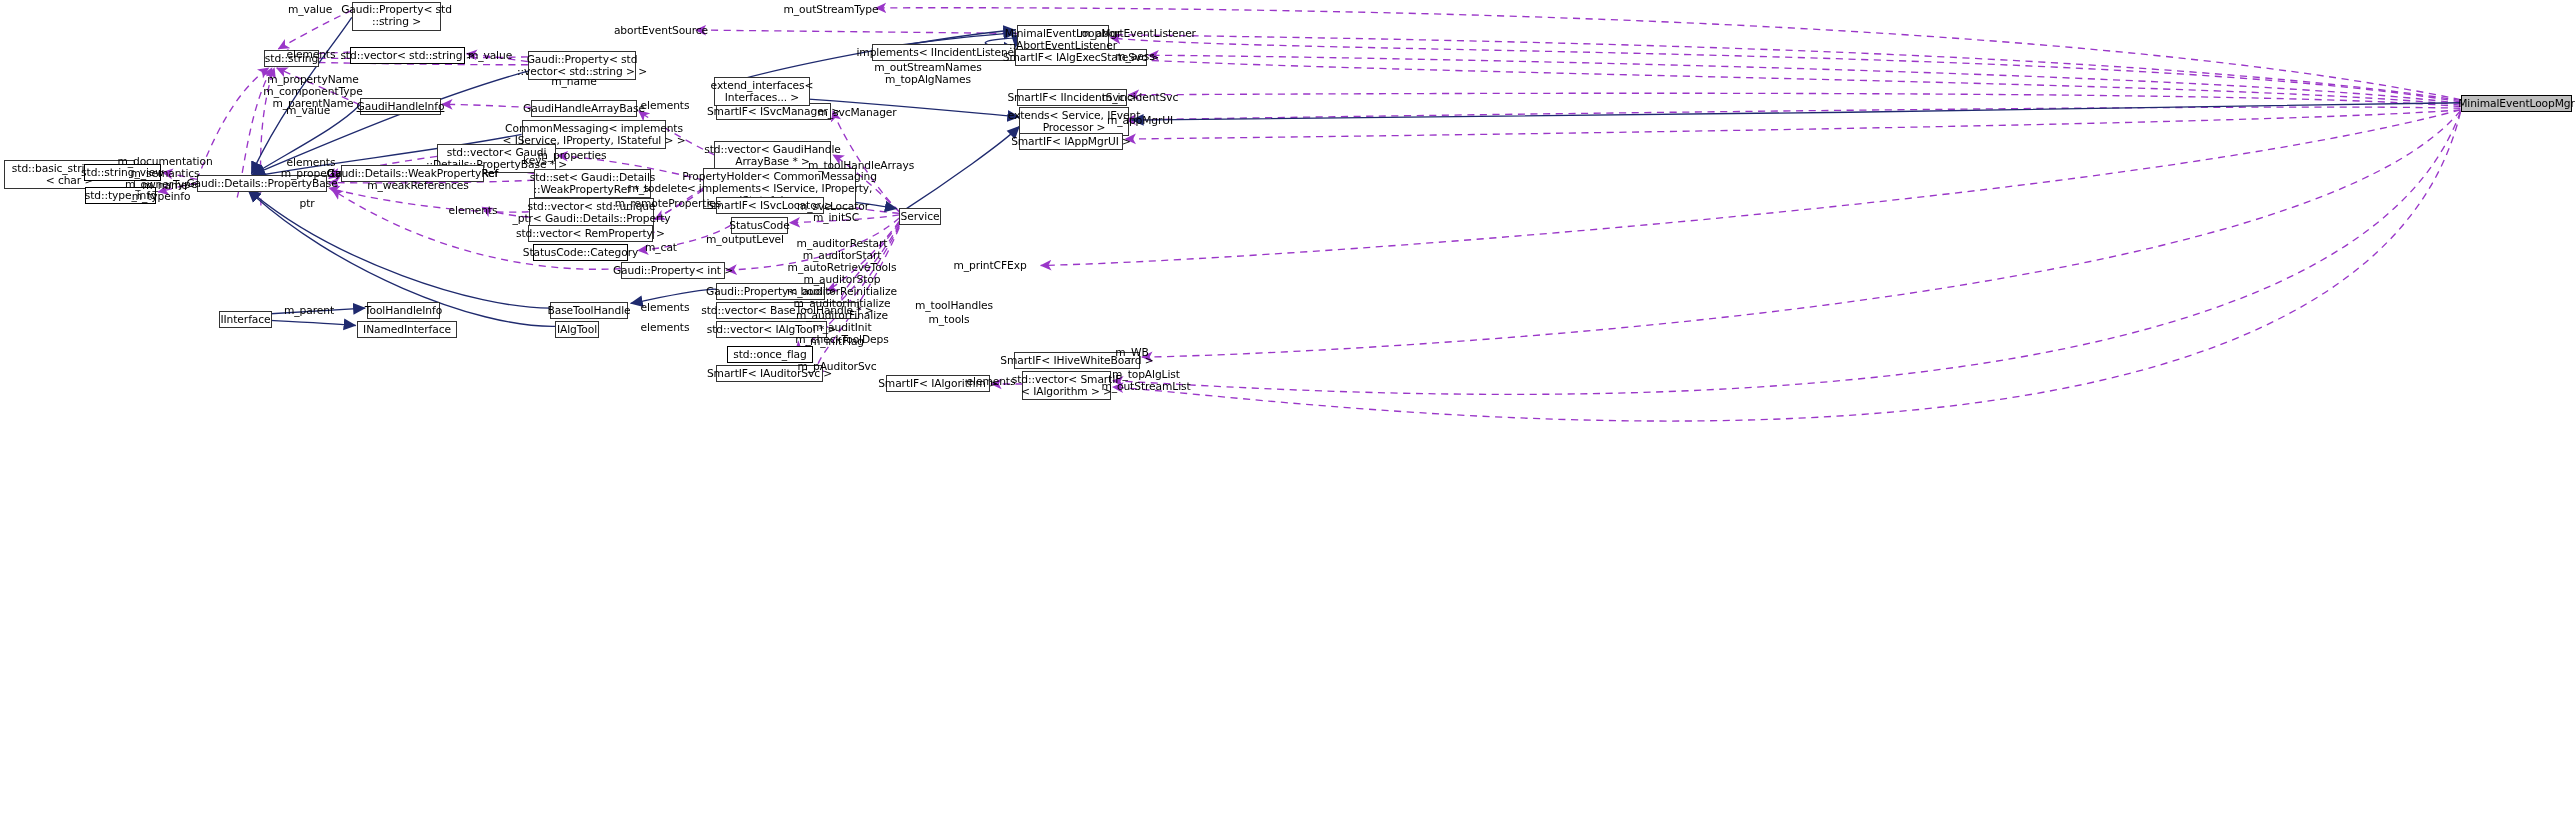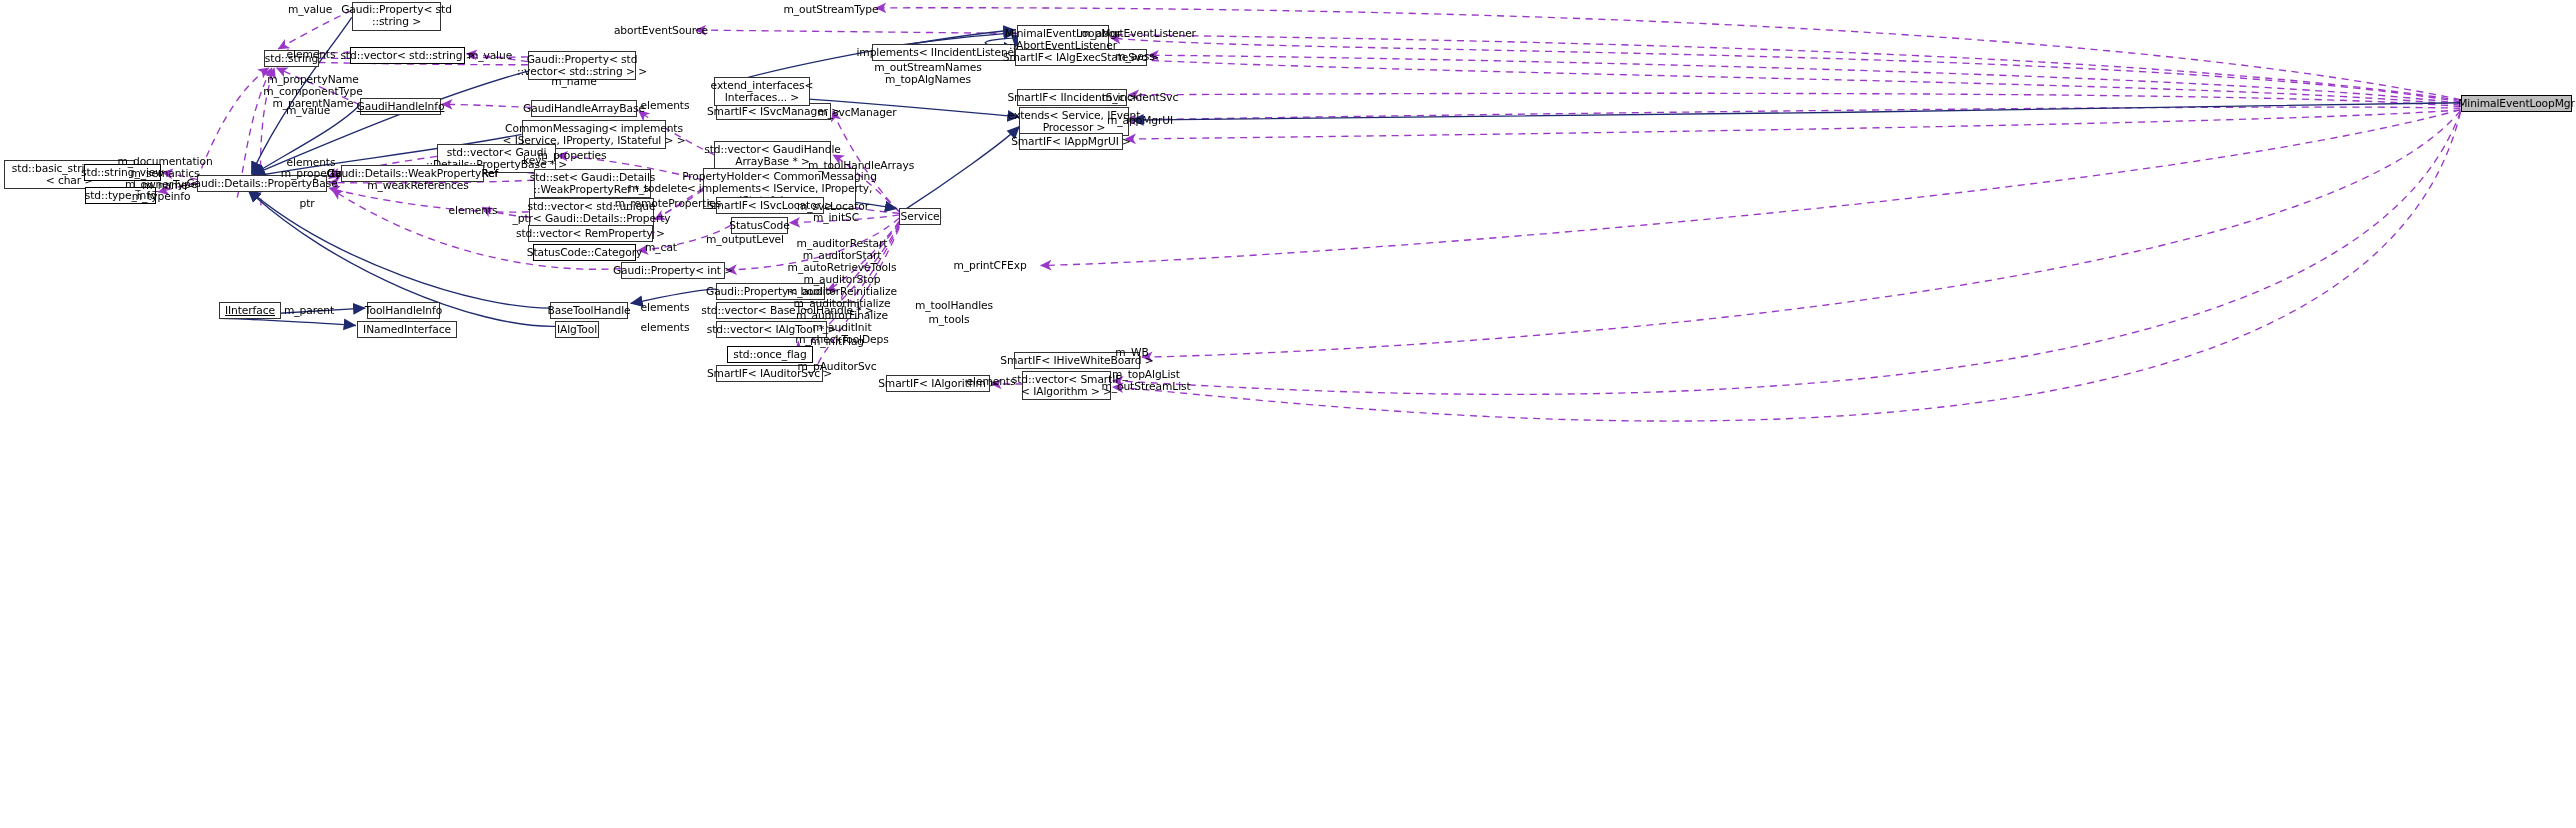--- a/index.html
+++ b/index.html
@@ -178,28 +178,28 @@
 &lt; IService, IProperty, IStateful &gt; &gt;</div>
       <div class="node thick" style="left: 437px; top: 144px; width: 119px; min-height: 26px;">std::vector&lt; Gaudi
 ::Details::PropertyBase * &gt;</div>
       <div class="node thick" style="left: 341px; top: 165px; width: 143px; min-height: 15px;">Gaudi::Details::WeakPropertyRef</div>
       <div class="node thick" style="left: 534px; top: 169px; width: 117px; min-height: 26px;">std::set&lt; Gaudi::Details
 ::WeakPropertyRef * &gt;</div>
       <div class="node thick" style="left: 529px; top: 198px; width: 125px; min-height: 35px;">std::vector&lt; std::unique
 _ptr&lt; Gaudi::Details::Property
 Base &gt; &gt;</div>
       <div class="node thick" style="left: 528px; top: 225px; width: 125px; min-height: 15px;">std::vector&lt; RemProperty &gt;</div>
-      <div class="node" style="left: 533px; top: 244px; width: 103px; min-height: 15px;">StatusCode::Category</div>
+      <div class="node" style="left: 533px; top: 244px; width: 95px; min-height: 15px;">StatusCode::Category</div>
       <div class="node thick" style="left: 341px; top: 165px; width: 143px; min-height: 15px;">Gaudi::Details::WeakPropertyRef</div>
       <div class="node thick" style="left: 621px; top: 262px; width: 104px; min-height: 15px;">Gaudi::Property&lt; int &gt;</div>
       <div class="node thick" style="left: 716px; top: 283px; width: 109px; min-height: 15px;">Gaudi::Property&lt; bool &gt;</div>
       <div class="node thick" style="left: 367px; top: 302px; width: 73px; min-height: 15px;">ToolHandleInfo</div>
       <div class="node thick" style="left: 550px; top: 302px; width: 78px; min-height: 15px;">BaseToolHandle</div>
       <div class="node thick" style="left: 716px; top: 302px; width: 143px; min-height: 15px;">std::vector&lt; BaseToolHandle * &gt;</div>
-      <div class="node thick" style="left: 219px; top: 302px; width: 62px; min-height: 15px; text-decoration: underline;">IInterface</div>
+      <div class="node thick" style="left: 219px; top: 311px; width: 53px; min-height: 15px;">IInterface</div>
       <div class="node thick" style="left: 357px; top: 321px; width: 100px; min-height: 15px;">INamedInterface</div>
       <div class="node thick" style="left: 555px; top: 321px; width: 44px; min-height: 15px;">IAlgTool</div>
       <div class="node thick" style="left: 716px; top: 321px; width: 111px; min-height: 15px;">std::vector&lt; IAlgTool * &gt;</div>
       <div class="node" style="left: 727px; top: 346px; width: 86px; min-height: 15px;">std::once_flag</div>
       <div class="node thick" style="left: 716px; top: 365px; width: 107px; min-height: 15px;">SmartIF&lt; IAuditorSvc &gt;</div>
       <div class="node thick" style="left: 714px; top: 141px; width: 117px; min-height: 26px;">std::vector&lt; GaudiHandle
 ArrayBase * &gt;</div>
       <div class="node thick" style="left: 716px; top: 103px; width: 115px; min-height: 15px;">SmartIF&lt; ISvcManager &gt;</div>
       <div class="node thick" style="left: 714px; top: 77px; width: 96px; min-height: 26px;">extend_interfaces&lt;
 Interfaces... &gt;</div>

